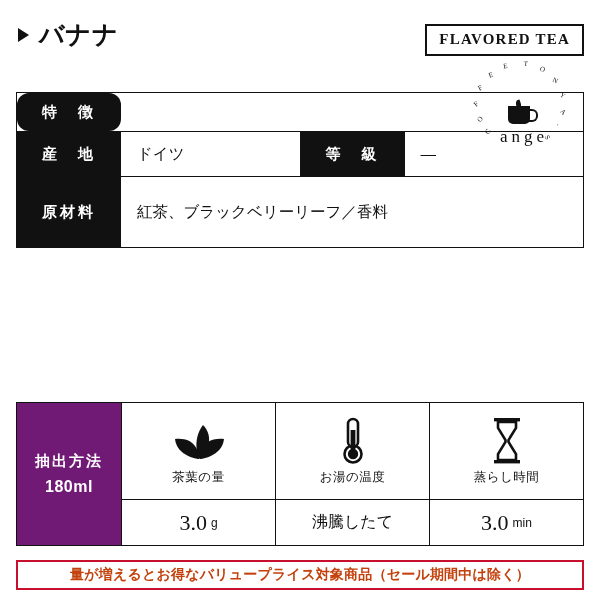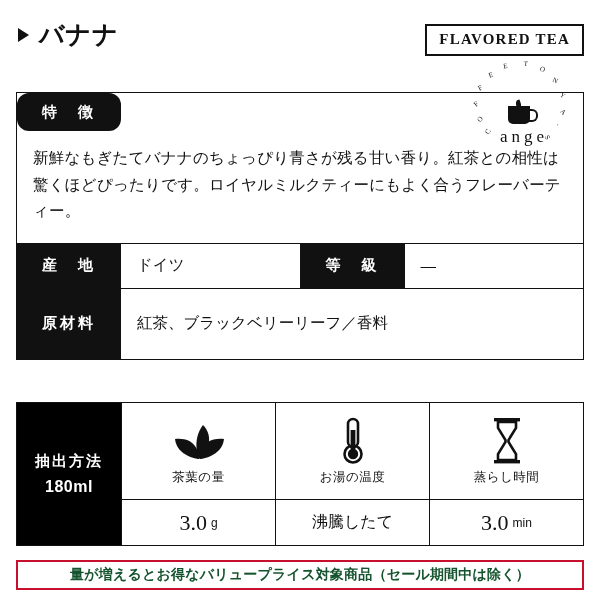--- a/index.html
+++ b/index.html
@@ -216,21 +216,21 @@
     left: 16px;
     top: 402px;
     width: 568px;
     height: 144px;
     border: 1px solid #111;
     box-sizing: border-box;
     display: flex;
   }
   .brew-label {
     width: 104px;
-    background: #000000;
+    background: #701a75;
     color: #fff;
     display: flex;
     flex-direction: column;
     align-items: center;
     justify-content: center;
     font-size: 15px;
     font-weight: bold;
     letter-spacing: 2px;
     box-sizing: border-box;
   }
@@ -293,21 +293,21 @@
     position: absolute;
     left: 16px;
     top: 560px;
     width: 568px;
     height: 30px;
     border: 2px solid #c8102e;
     box-sizing: border-box;
     display: flex;
     align-items: center;
     justify-content: center;
-    color: #14532d;
+    color: #c2410c;
     font-size: 14px;
     font-weight: bold;
     letter-spacing: 0.2px;
     font-family: Liberation Mono, monospace;
   }
 </style>
 </head>
 <body>
 
 <div class="page">
@@ -343,21 +343,20 @@
     </div>
     <div class="logo-name">ange</div>
   </div>
 
   <div class="table">
 
     <div class="row">
       <div class="lbl lbl-feature">特　徴</div>
     </div>
 
-    <div class="desc">新鮮なもぎたてバナナのちょっぴり青さが残る甘い香り。紅茶との相性は驚くほどぴったりです。ロイヤルミルクティーにもよく合うフレーバーティー。</div>
 
     <div class="sep"></div>
 
     <div class="row row-origin">
       <div class="lbl lbl-origin">産　地</div>
       <div class="cell-origin">ドイツ</div>
       <div class="lbl lbl-grade">等　級</div>
       <div class="cell-grade">―</div>
     </div>
 

